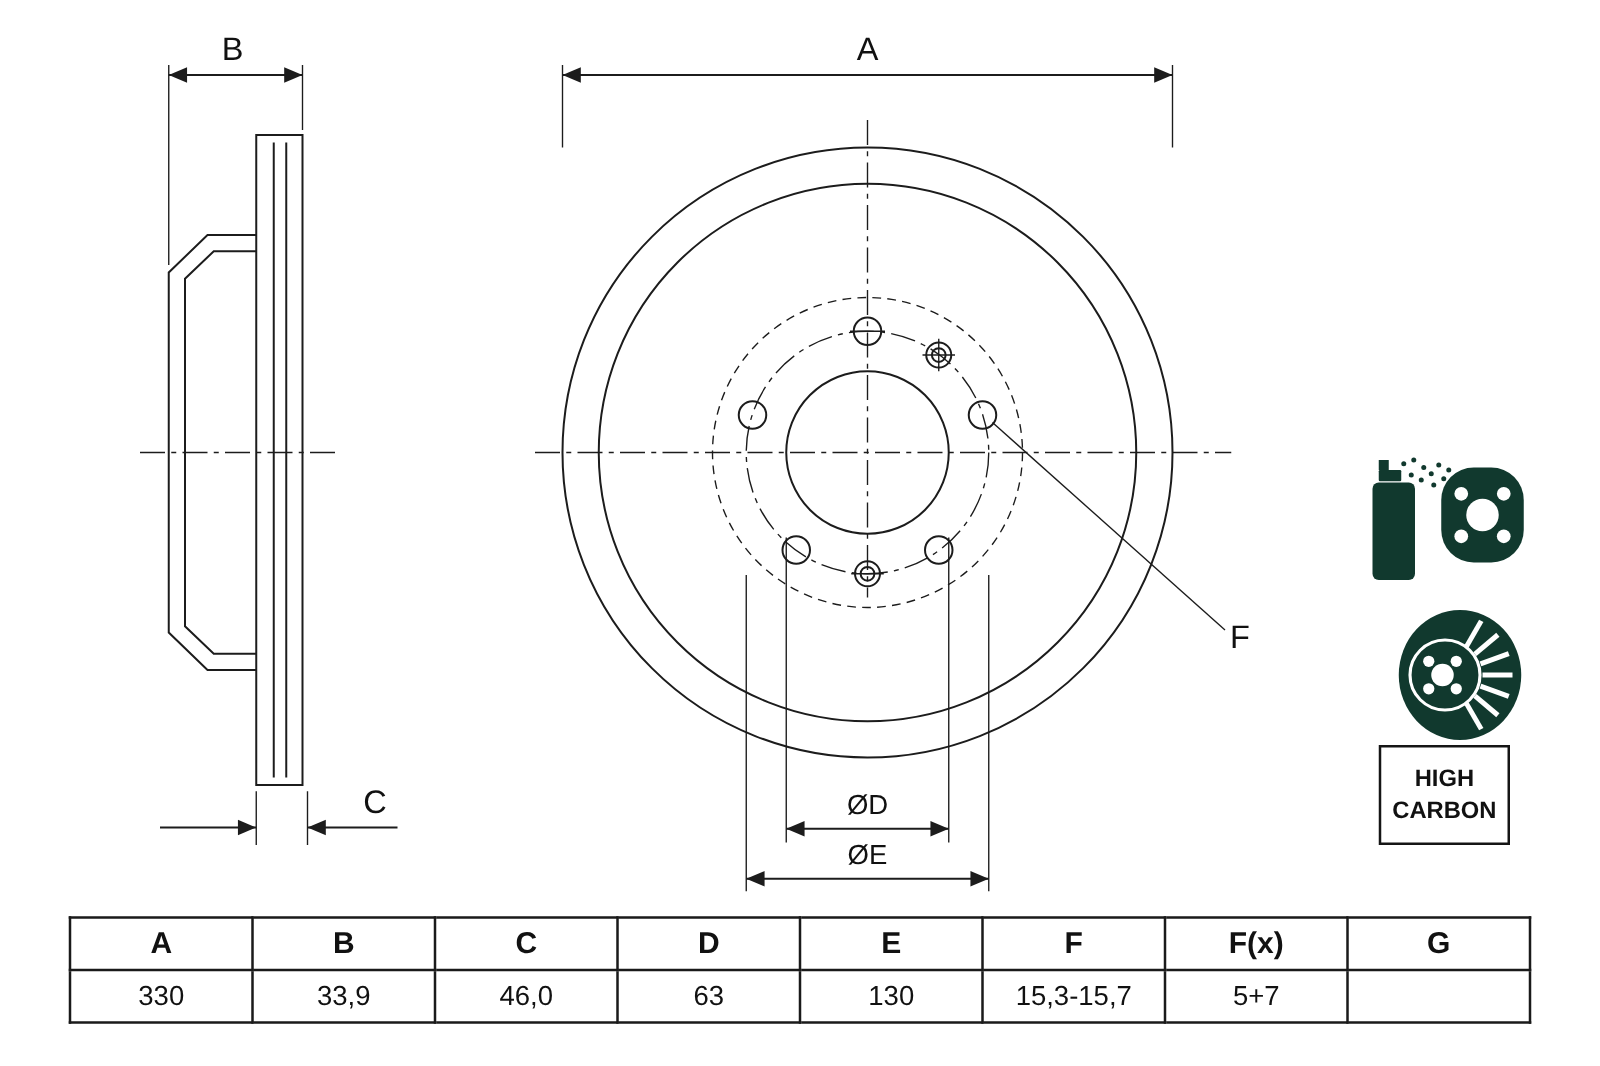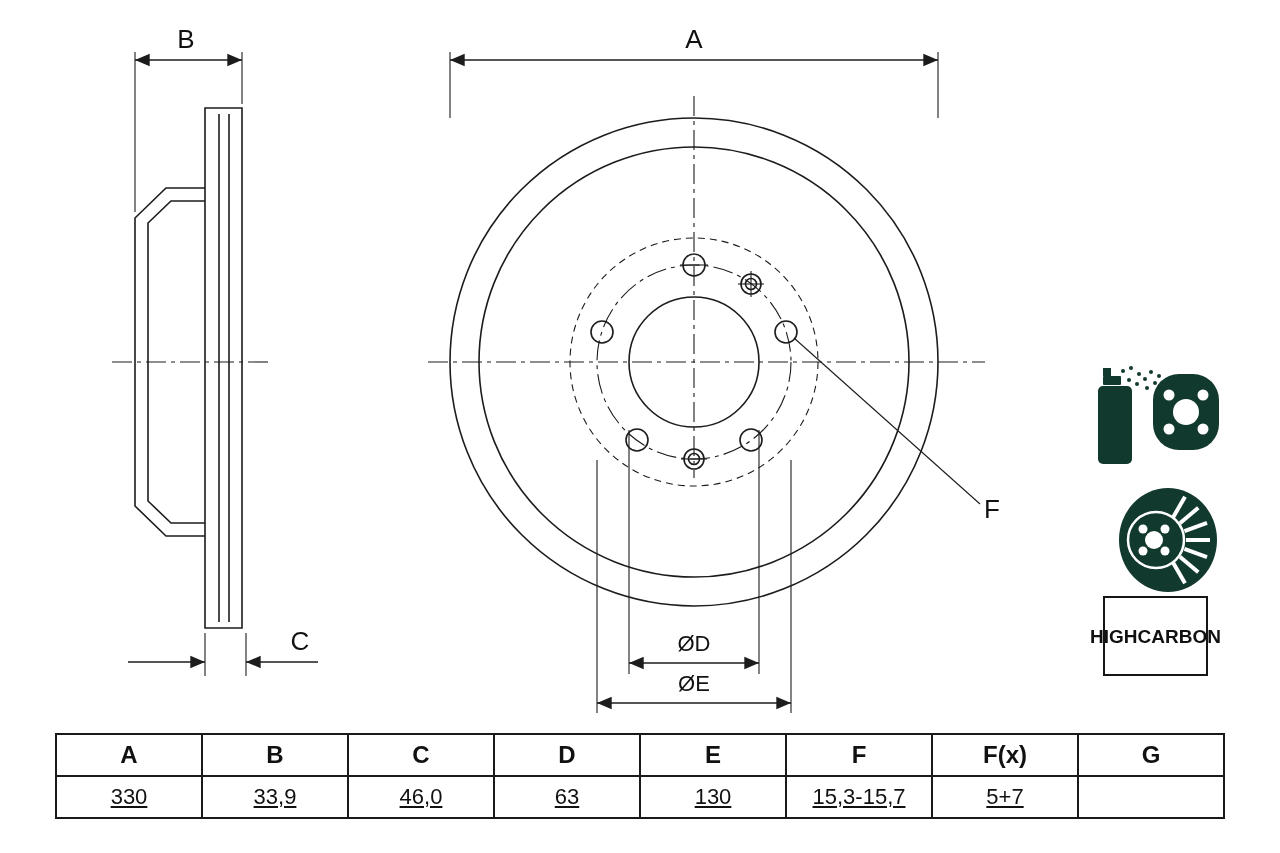--- a/index.html
+++ b/index.html
@@ -13,30 +13,30 @@
   .cl    { stroke-dasharray:20 5 4 5; }
   .dash  { stroke-dasharray:7 5; }
   #arr path { fill:var(--line-color,#1c1c1c); stroke:none; }
   text.lbl { fill:#111; font-family:"Liberation Sans",sans-serif; font-size:26px; }
   text.small { font-size:22px; }
   .iconfill { fill:var(--icon-color,#11392e); stroke:none; }
   .iconhole { fill:#ffffff; stroke:none; }
   .iconline { stroke:#ffffff; fill:none; }
 
   .hc-box { position:absolute; left:1103px; top:596px; width:105px; height:80px;
-            border:2px solid #151515; display:flex; flex-direction:row;
+            border:2px solid #151515; display:flex; flex-direction:column;
             align-items:center; justify-content:center; font-weight:bold;
             font-size:19px; line-height:25px; color:#111; background:#fff; }
 
   table.dims { position:absolute; left:55px; top:733px; width:1170px;
                border-collapse:collapse; table-layout:fixed; background:#fff; }
   table.dims th, table.dims td { border:2px solid #1a1a1a; height:42px;
                text-align:center; vertical-align:middle; color:#111; }
   table.dims th { font-size:24px; font-weight:bold; }
-  table.dims td { font-size:22px; font-weight:normal;text-decoration:underline; }
+  table.dims td { font-size:22px; font-weight:normal; }
 </style>
 </head>
 <body>
 
 <div class="stage">
 
   <svg class="drawing" width="1280" height="730" viewBox="0 0 1280 730">
     <defs>
       <marker id="arr" viewBox="0 0 12 12" refX="11" refY="6" markerWidth="11" markerHeight="11" orient="auto-start-reverse">
         <path d="M1,1.8 L11,6 L1,10.2 z"></path>

